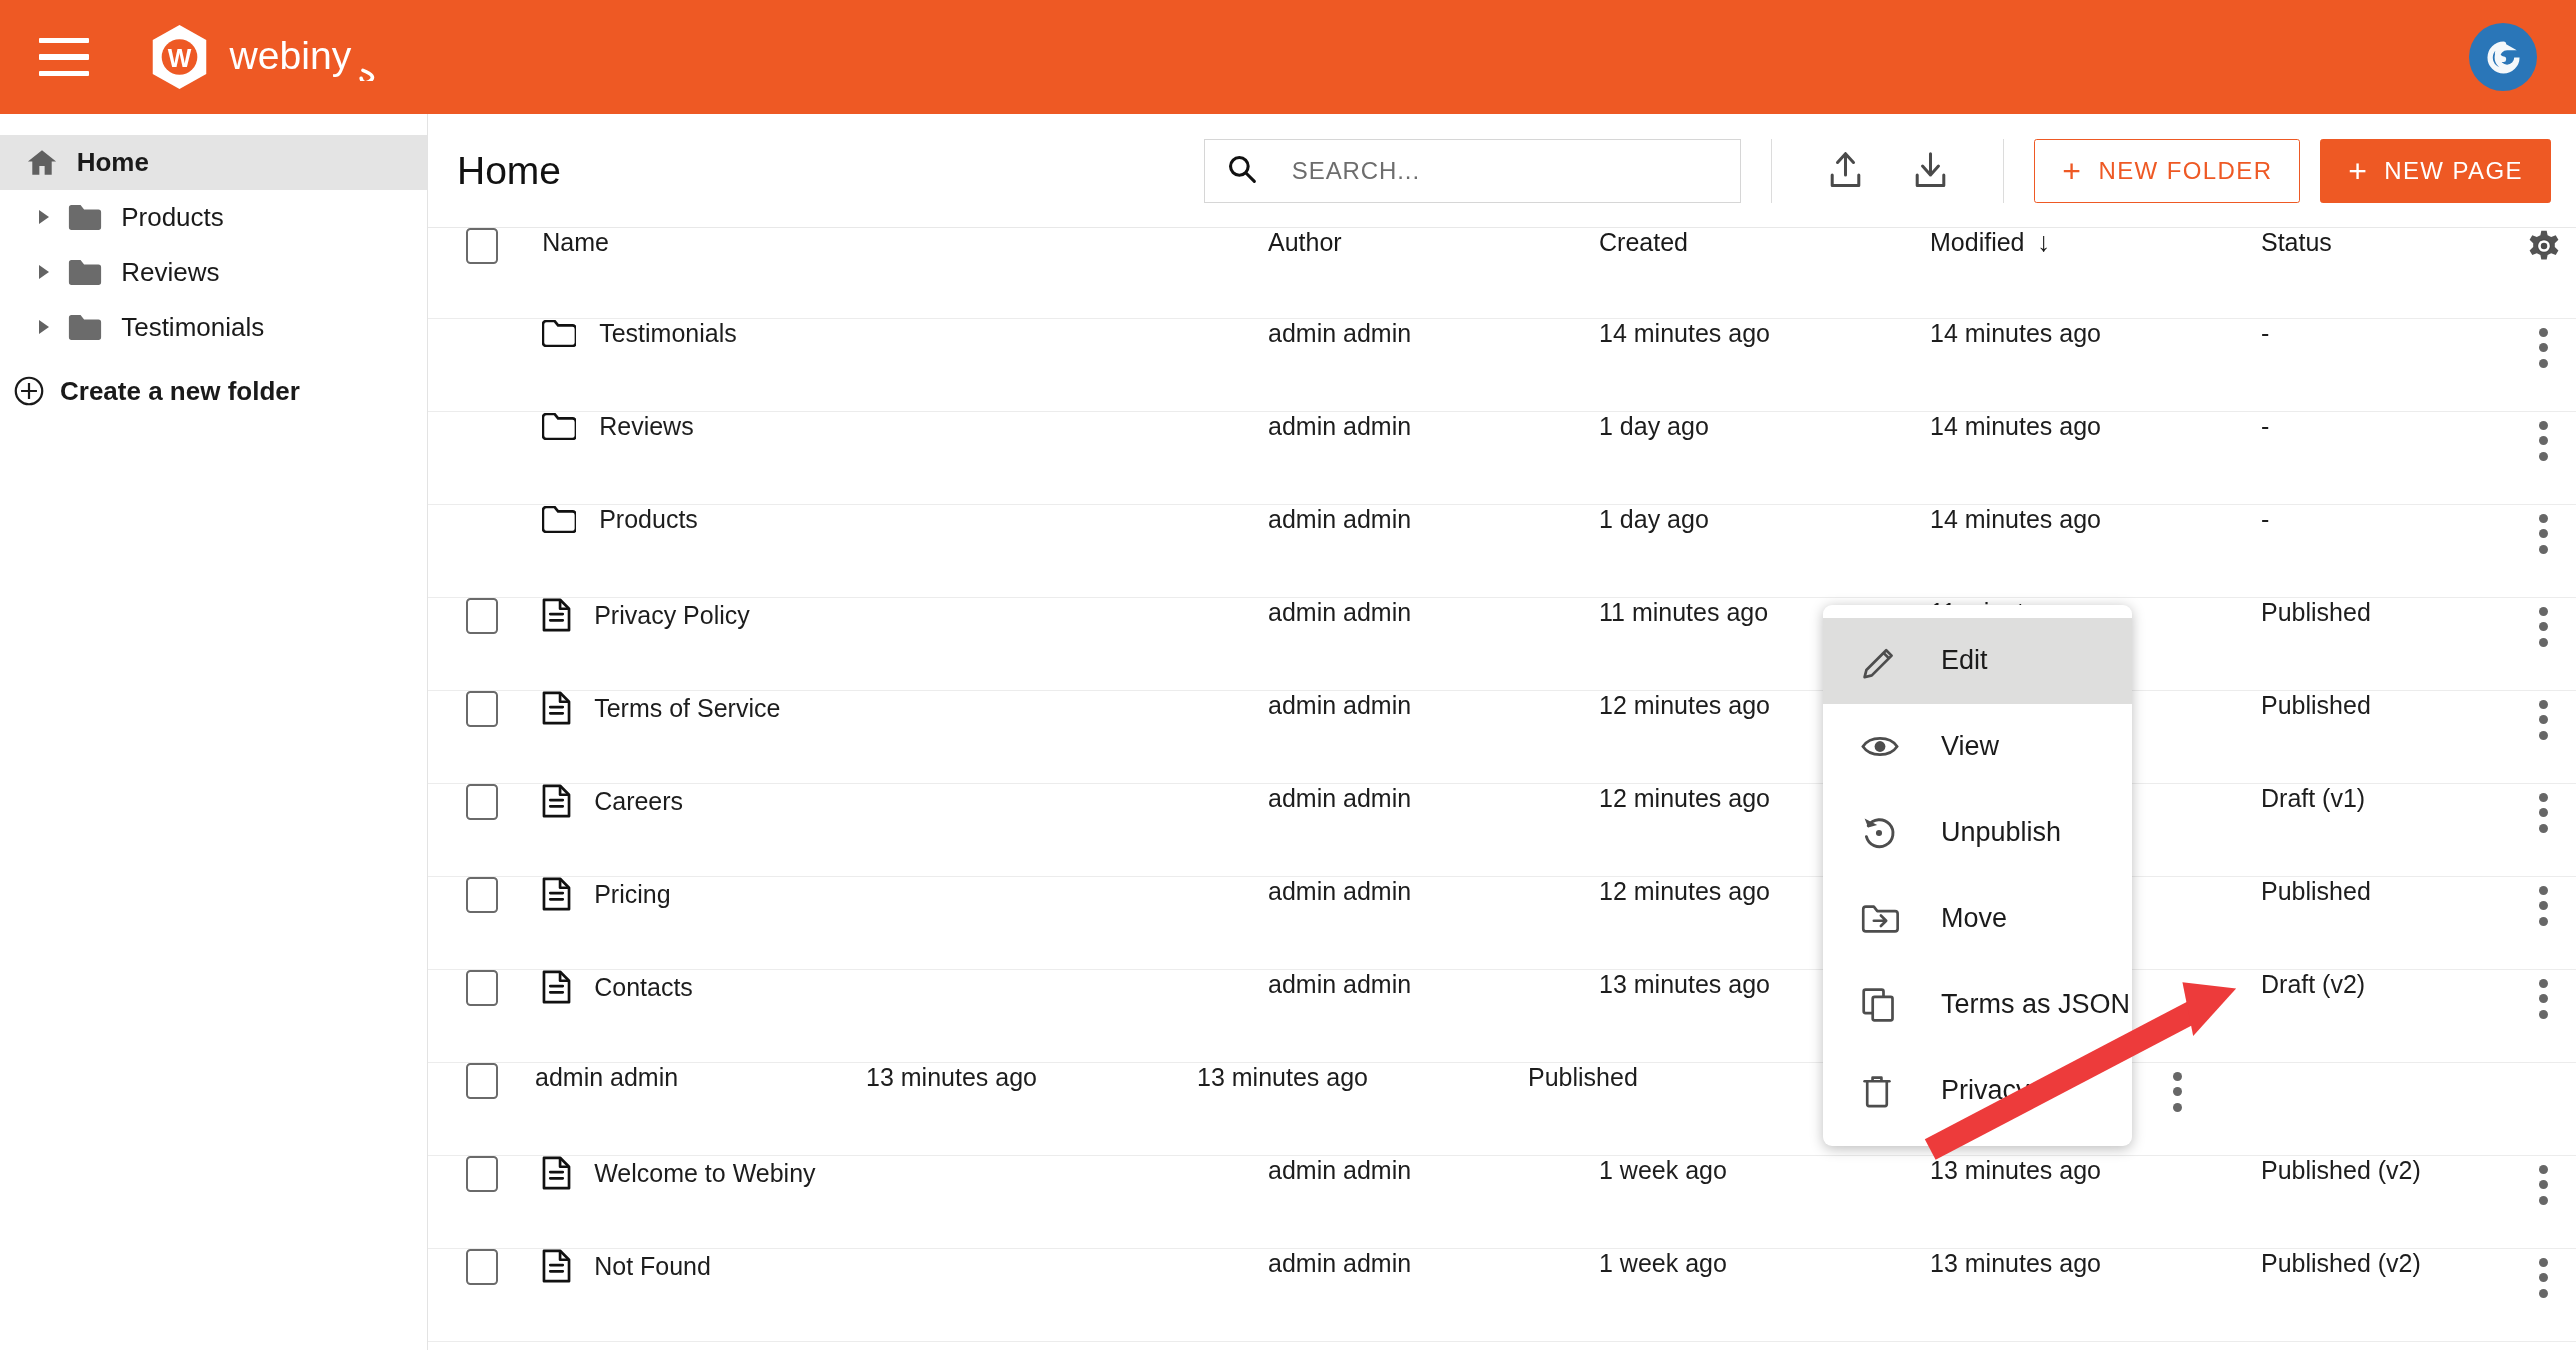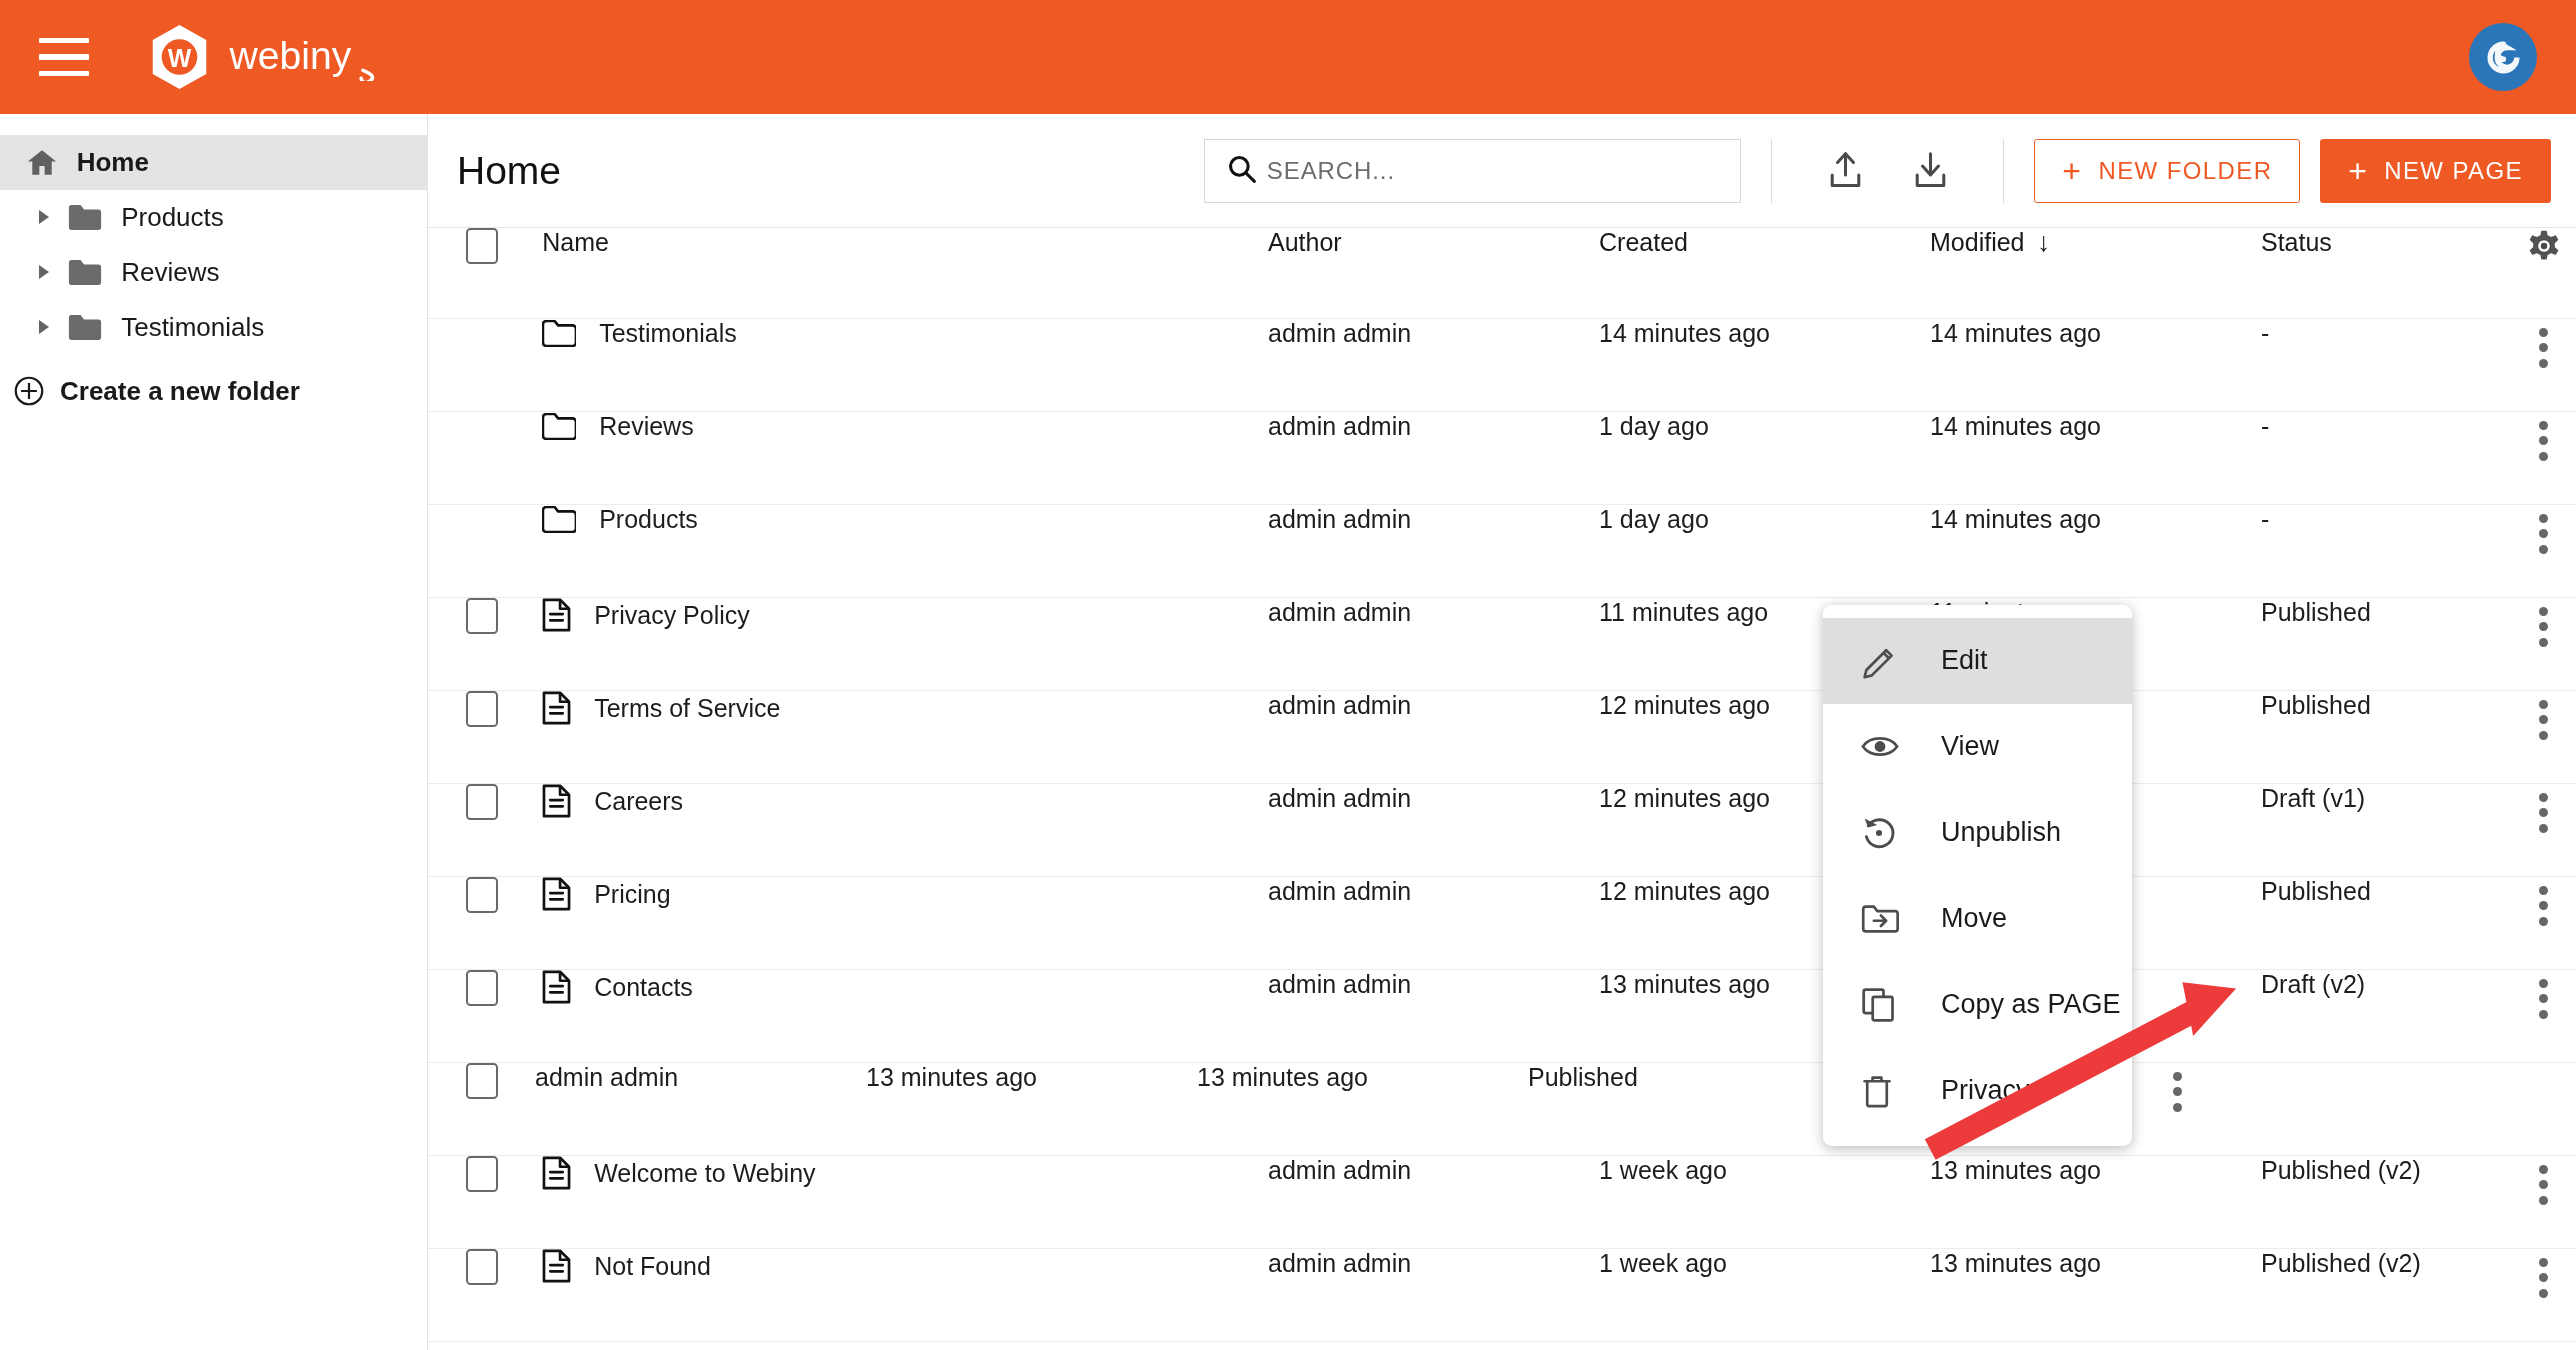--- a/index.html
+++ b/index.html
@@ -93,21 +93,21 @@
     border: 0.9px solid #d6d6d6;
     background: #fff;
     display: flex; align-items: center;
     padding-left: 21.5px;
     margin-left: auto;
   }
   .search-input {
     border: 0; outline: 0; flex: 1;
     font-family: "Liberation Sans", sans-serif;
     font-size: 24px; letter-spacing: 0.9px;
-    color: #555; margin-left: 10px; background: transparent;
+    color: #555; margin-left: 35px; background: transparent;
   }
   .search-input::placeholder { color: #6d6d6d; }
 
   .tool-divider { width: 0.9px; height: 64px; background: #dcdcdc; margin: 0 30px; }
   .icon-btn {
     width: 57px; height: 57px;
     display: flex; align-items: center; justify-content: center;
     cursor: pointer; margin: 0 14.3px;
   }
 
@@ -637,21 +637,21 @@
         </span>
         <span>Move</span>
       </div>
       <div class="ctx-item">
         <span class="ctx-ico">
           <svg width="36" height="36" viewBox="0 0 40 40">
             <rect x="3" y="3" width="22" height="26" rx="2" fill="none" stroke="#4d4d4d" stroke-width="3"></rect>
             <rect x="13" y="11" width="22" height="26" rx="2" fill="#fff" stroke="#4d4d4d" stroke-width="3"></rect>
           </svg>
         </span>
-        <span>Copy as PAGE</span>
+        <span>Terms as JSON</span>
       </div>
       <div class="ctx-item">
         <span class="ctx-ico">
           <svg width="32" height="36" viewBox="0 0 36 40">
             <path d="M4 9 h28" stroke="#4d4d4d" stroke-width="3" stroke-linecap="round"></path>
             <path d="M13 9 V5 h10 v4" fill="none" stroke="#4d4d4d" stroke-width="3" stroke-linejoin="round"></path>
             <path d="M7 9 v26 a2 2 0 0 0 2 2 h18 a2 2 0 0 0 2 -2 V9" fill="none" stroke="#4d4d4d" stroke-width="3" stroke-linejoin="round"></path>
           </svg>
         </span>
         <span>Privacy</span>

